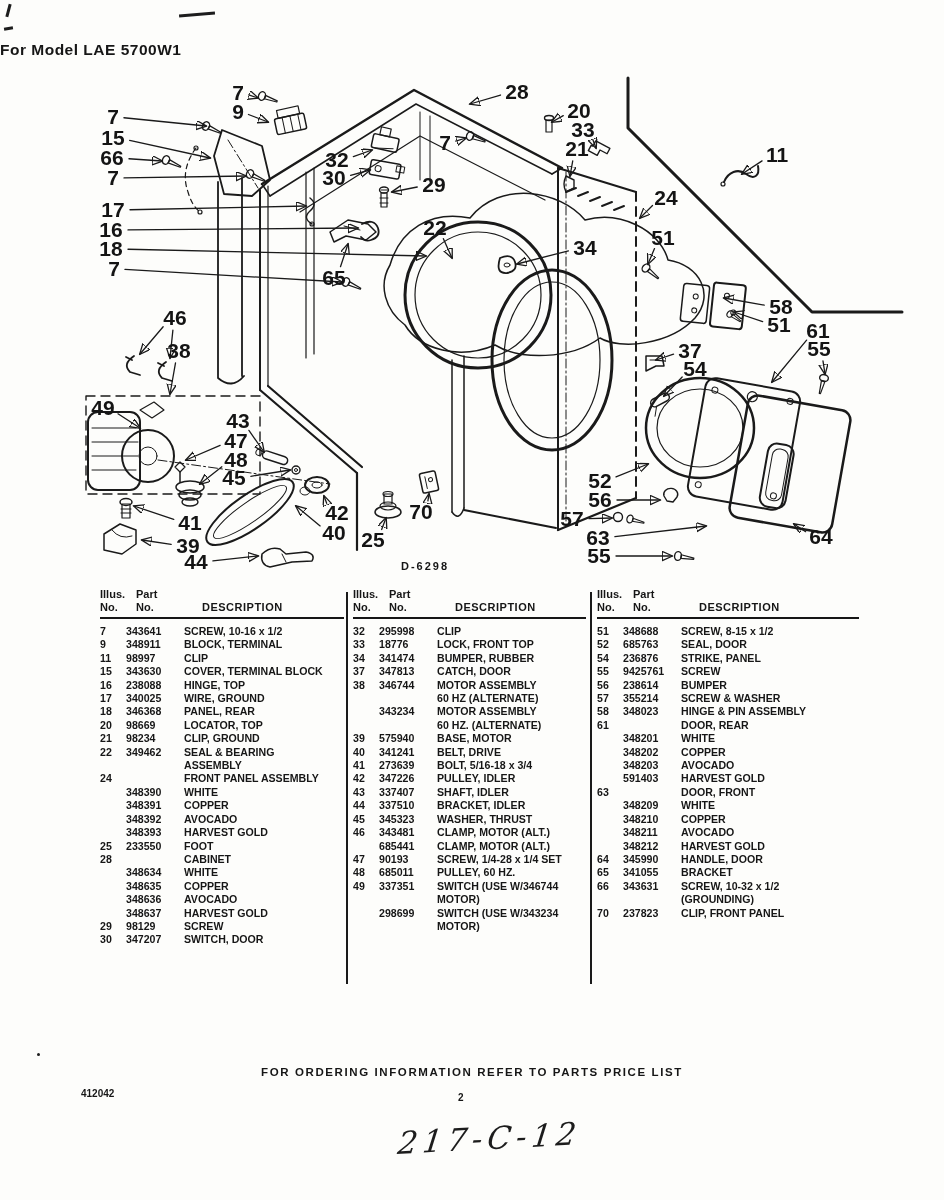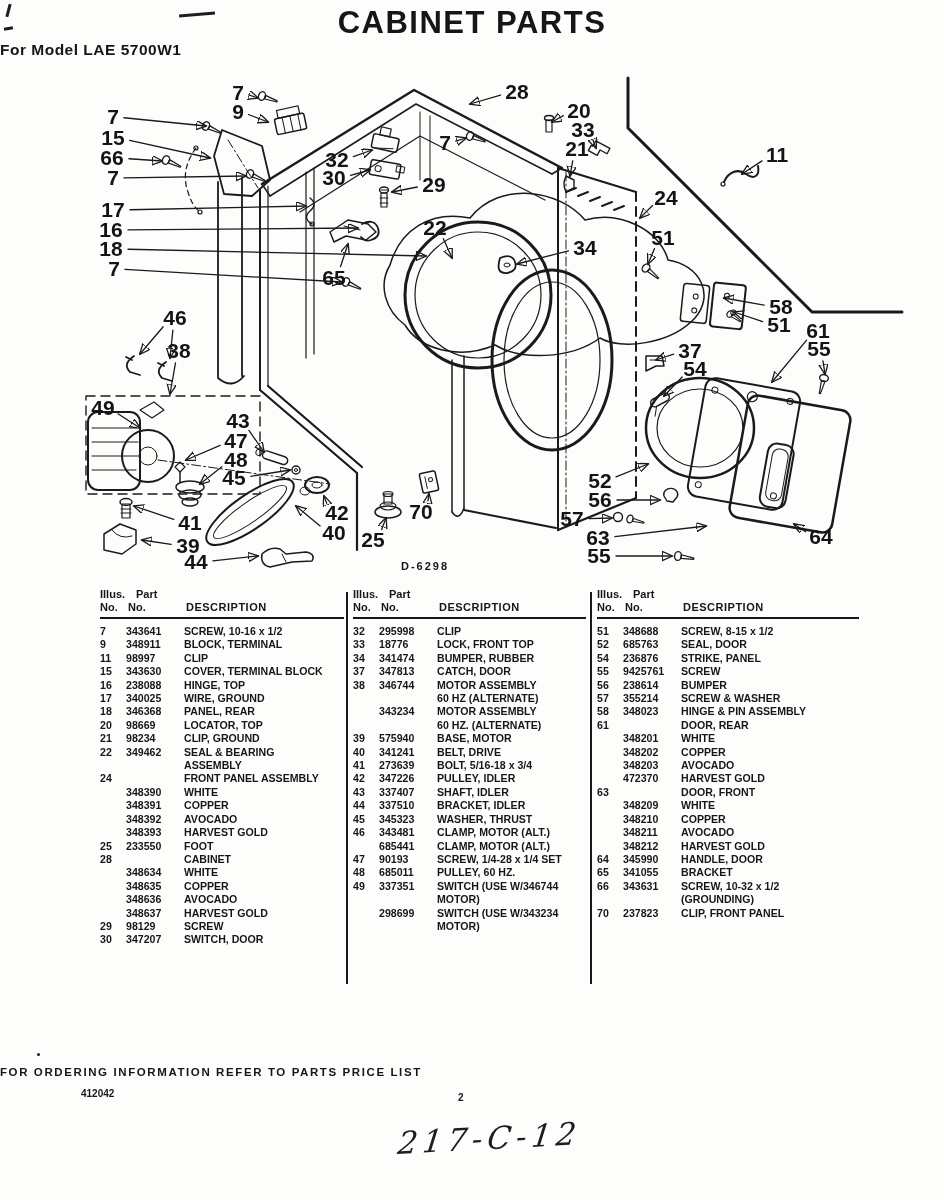--- a/index.html
+++ b/index.html
@@ -29,45 +29,44 @@
   .leader{stroke:#1a1a1a;stroke-width:1.3;fill:none;marker-end:url(#arrowhead);}
   .dwgnum{font-family:"Liberation Sans",sans-serif;font-size:11px;font-weight:bold;
           letter-spacing:2px;fill:#161616;text-anchor:middle;}
   .parts-col{position:absolute;top:588px;}
   .col1{left:100px;width:244px;} .col2{left:353px;width:233px;} .col3{left:597px;width:262px;}
   .vsep{position:absolute;top:592px;height:392px;width:1.8px;background:#1a1a1a;}
   .vsep1{left:346px;} .vsep2{left:590px;}
   .thead{font-size:11px;font-weight:bold;border-bottom:2.5px solid #161616;padding-bottom:3px;}
   .thead .l1{display:flex;line-height:13px;}
   .h-illus{width:36px;} 
-  .thead .l2{display:flex;line-height:13px;}
+  .thead .l2{display:flex;line-height:13px;gap:8px;}
   .h-no1{width:28px;} .h-no2{width:58px;} .h-desc{flex:1;text-align:left;letter-spacing:0.5px;padding-right:14px;}
   .rows{margin-top:6px;}
   .prow{display:flex;font-size:10.6px;font-weight:bold;line-height:13.4px;}
   .c-no{width:26px;flex:none;} .c-part{width:58px;flex:none;}
   .c-desc{flex:1;white-space:pre-line;padding-right:4px;}
-  .ordering-note{position:absolute;top:1066px;left:0;width:100%;text-align:left;
+  .ordering-note{position:absolute;top:1066px;left:0;width:100%;text-align:center;
                  font-size:11.5px;font-weight:bold;letter-spacing:1.6px;}
   .doc-number{position:absolute;left:81px;top:1088px;font-size:10px;font-weight:bold;}
   .page-number{position:absolute;left:458px;top:1092px;font-size:10px;font-weight:bold;}
   .handwritten{position:absolute;left:398px;top:1120px;font-family:"DejaVu Serif",serif;
                font-style:italic;font-size:31px;color:#1c1c1c;letter-spacing:5px;
                transform:rotate(-3deg) skewX(-10deg);}
 </style>
 </head>
 <body>
 
 <div class="page">
 
   <div class="mark mark1"></div>
   <div class="mark mark2"></div>
   <div class="mark mark3"></div>
   <div class="mark mark4"></div>
 
-  <div class="title">CABINET PARTS</div>
   <div class="subtitle">For Model LAE 5700W1</div>
 
   <svg class="diagram" width="944" height="540" viewBox="0 0 944 540">
     <defs>
       <marker id="arrowhead" markerWidth="9" markerHeight="8" refX="7.5" refY="3.5" orient="auto">
         <path d="M0,0 L8,3.5 L0,7 Z" fill="#1a1a1a" stroke="none"></path>
       </marker>
       <g id="sym-screw">
         <ellipse cx="0" cy="0" rx="3.4" ry="4.4" class="sw14"></ellipse>
         <path d="M3,-1.8 L16,-0.6 L16,0.6 L3,1.8 Z" class="sw12"></path>
@@ -723,21 +722,21 @@
           <span class="c-part">348202</span>
           <span class="c-desc">COPPER</span>
         </div>
         <div class="prow">
           <span class="c-no"></span>
           <span class="c-part">348203</span>
           <span class="c-desc">AVOCADO</span>
         </div>
         <div class="prow">
           <span class="c-no"></span>
-          <span class="c-part">472370</span>
+          <span class="c-part">591403</span>
           <span class="c-desc">HARVEST GOLD</span>
         </div>
         <div class="prow">
           <span class="c-no">63</span>
           <span class="c-part"></span>
           <span class="c-desc">DOOR, FRONT</span>
         </div>
         <div class="prow">
           <span class="c-no"></span>
           <span class="c-part">348209</span>

